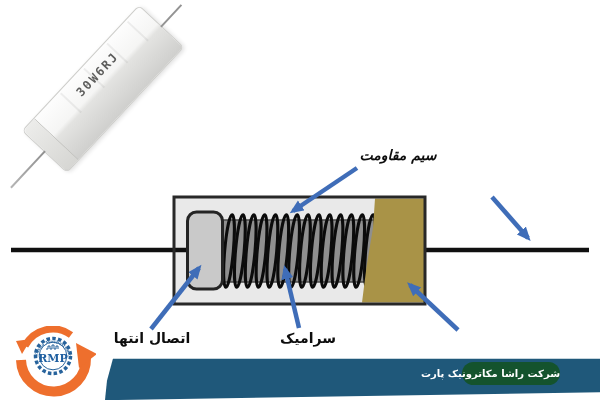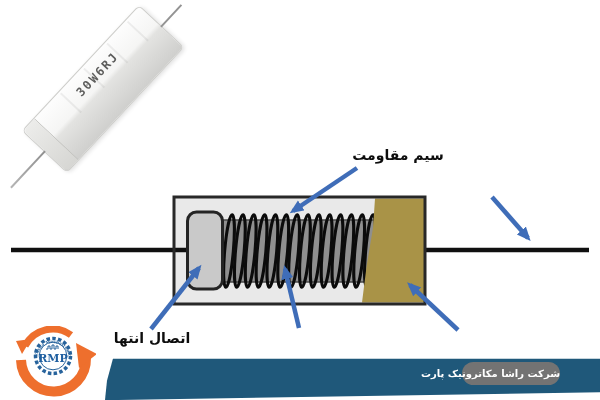--- a/index.html
+++ b/index.html
@@ -20,34 +20,34 @@
   .res-label{position:absolute;left:20px;right:6px;top:9px;text-align:center;
              font-family:"DejaVu Sans Mono",monospace;font-size:12px;font-weight:bold;
              letter-spacing:2px;color:#5d5d5c;}
   .res-lead{position:absolute;top:50%;height:2px;margin-top:-1px;background:#939393;}
   .res-lead.right{right:-30px;width:30px;}
   .res-lead.left{left:-50px;width:50px;background:linear-gradient(to left,#8f8f8f,#b5b5b5);}
 
   
   .dlabel{position:absolute;direction:rtl;text-align:center;font-weight:bold;
           font-size:14px;color:#0d0d0d;white-space:nowrap;}
-  .lbl-wire{left:348px;top:147px;width:100px;}
+  .lbl-wire{left:348px;top:147px;width:100px;font-style:italic;}
   .lbl-terminal{left:450px;top:168px;width:120px;}
   .lbl-endcap{left:102px;top:330px;width:100px;}
   .lbl-ceramic{left:258px;top:330px;width:100px;}
   .lbl-case{left:406px;top:332px;width:100px;}
 
   .diagram-svg{position:absolute;left:0;top:0;width:600px;height:400px;}
 
   
   .banner{position:absolute;left:105px;top:357px;width:495px;height:43px;
           background:#1f587a;
           clip-path:polygon(1.6% 4%,100% 4%,100% 82%,2.7% 100%,0% 100%,0.4% 55%);}
   .badge{position:absolute;left:462px;top:362px;width:98px;height:23px;
-         background:#737373;border-radius:12px;color:#ffffff;
+         background:#14532d;border-radius:12px;color:#ffffff;
          direction:rtl;text-align:center;line-height:23px;
          font-size:10px;font-weight:bold;white-space:nowrap;}
 
   
   .logo{position:absolute;left:8px;top:326px;width:88px;height:72px;}
   .logo .rmp-text{font-family:"DejaVu Serif",serif;font-weight:bold;}
 </style>
 </head>
 <body>
 
@@ -106,20 +106,21 @@
       <line x1="357" y1="168" x2="293" y2="211" marker-end="url(#ah)"></line>
       <line x1="492" y1="197" x2="528" y2="238" marker-end="url(#ah)"></line>
       <line x1="151" y1="329" x2="199" y2="268" marker-end="url(#ah)"></line>
       <line x1="299" y1="328" x2="285" y2="269" marker-end="url(#ah)"></line>
       <line x1="458" y1="330" x2="410" y2="285" marker-end="url(#ah)"></line>
     </g>
   </svg>
 
   <div class="dlabel lbl-wire">سیم مقاومت</div>
   <div class="dlabel lbl-endcap">اتصال انتها</div>
+  <div class="dlabel lbl-ceramic">سرامیک</div>
 
   <div class="banner"></div>
   <div class="badge">شرکت راشا مکاترونیک پارت</div>
 
   <svg class="logo" viewBox="0 0 88 72">
     <path d="M 13 34 A 32 32 0 0 0 78 32" stroke="#ee6f2d" stroke-width="10" fill="none"></path>
     <polygon points="71,42 89,28 68,17" fill="#ee6f2d"></polygon>
     <path d="M 17 20 A 31 31 0 0 1 63 9" stroke="#ee6f2d" stroke-width="7" fill="none"></path>
     <polygon points="8,15 23,13 14,28" fill="#ee6f2d"></polygon>
     <circle cx="45" cy="30" r="17.5" fill="#ffffff" stroke="#27639c" stroke-width="3.5" stroke-dasharray="3.5 2.3"></circle>

